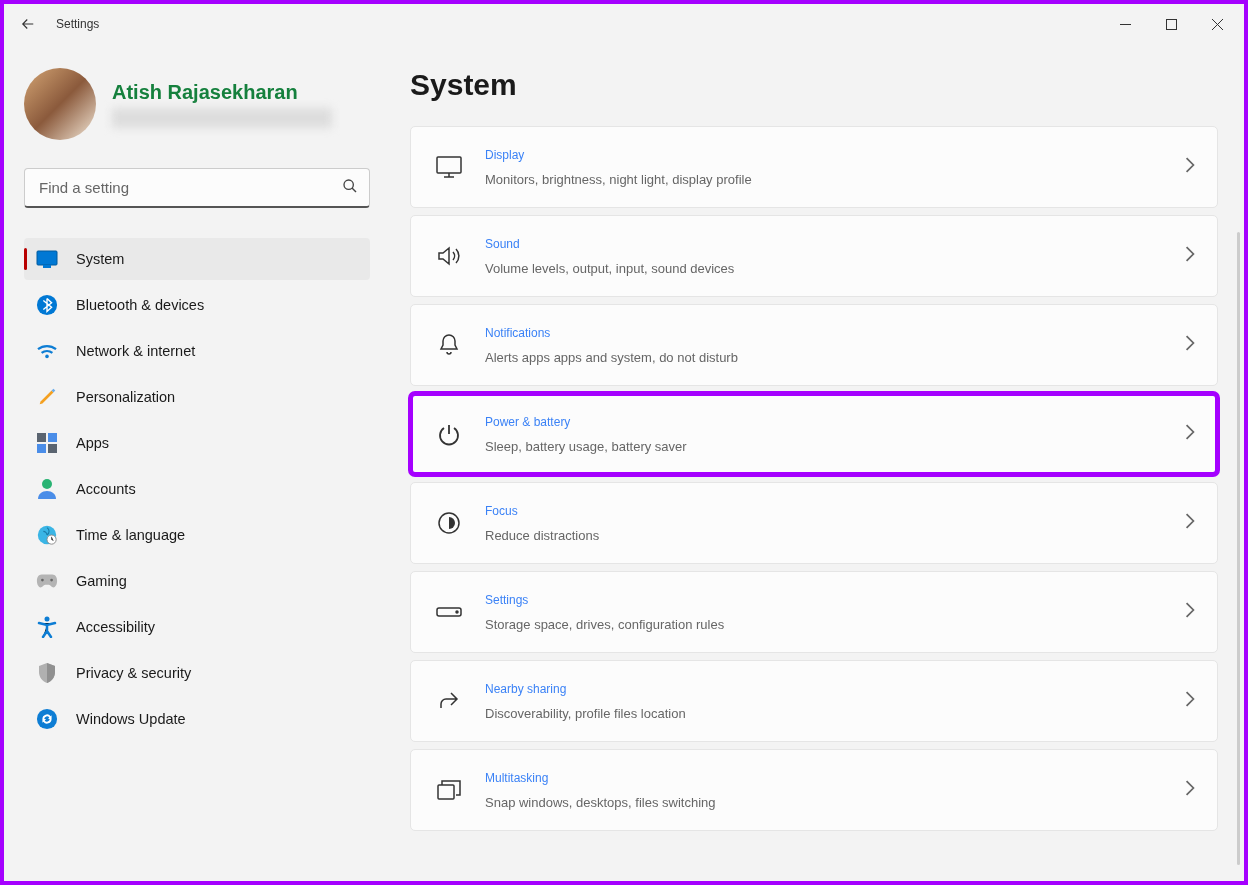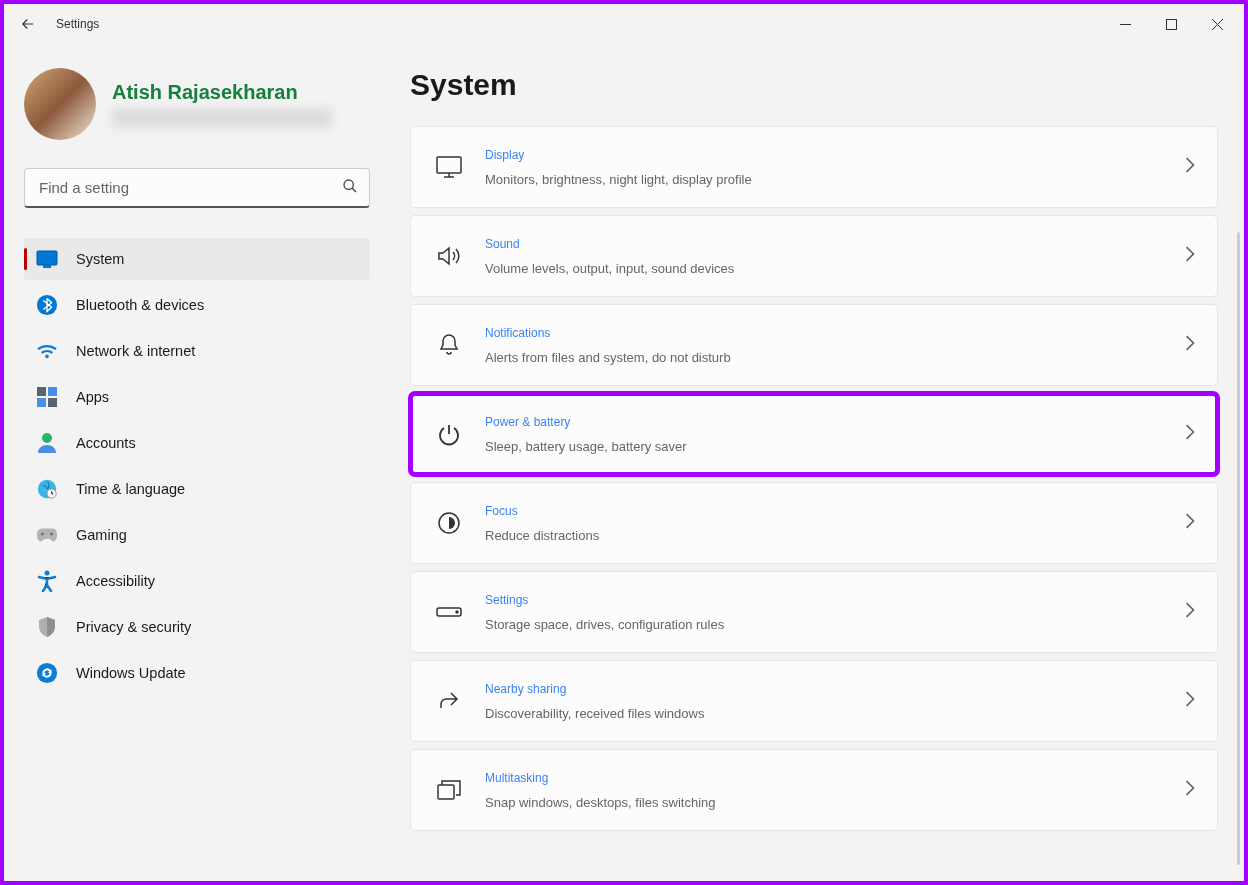--- a/index.html
+++ b/index.html
@@ -114,20 +114,29 @@
             <svg width="22" height="18" viewBox="0 0 24 20">
               <path d="M2 8a16 16 0 0 1 20 0" stroke="#0d7dd4" stroke-width="2.5" fill="none"></path>
               <path d="M6 12a10 10 0 0 1 12 0" stroke="#0d7dd4" stroke-width="2.5" fill="none"></path>
               <circle cx="12" cy="16" r="2" fill="#0d7dd4"></circle>
             </svg>
           </span>
         <span class="nav-label">Network &amp; internet</span>
       </div>
       <div class="nav-item">
         <span class="nav-icon">
+            <svg width="22" height="22" viewBox="0 0 24 24">
+              <path d="M4 20l3-1 12-12-2-2L5 17z" fill="#f4a020"></path>
+              <path d="M17 5l2 2 2-2-2-2z" fill="#6badea"></path>
+            </svg>
+          </span>
+        <span class="nav-label">Personalization</span>
+      </div>
+      <div class="nav-item">
+        <span class="nav-icon">
             <svg width="20" height="20" viewBox="0 0 20 20">
               <rect x="0" y="0" width="9" height="9" fill="#5a6470"></rect>
               <rect x="11" y="0" width="9" height="9" fill="#4a8de8"></rect>
               <rect x="0" y="11" width="9" height="9" fill="#4a8de8"></rect>
               <rect x="11" y="11" width="9" height="9" fill="#5a6470"></rect>
             </svg>
           </span>
         <span class="nav-label">Apps</span>
       </div>
       <div class="nav-item">
@@ -224,21 +233,21 @@
             </svg></span>
       </div>
       <div class="card">
         <span class="card-icon">
             <svg width="22" height="24" viewBox="0 0 22 24" fill="none" stroke="#333" stroke-width="1.5">
               <path d="M11 2a6 6 0 0 0-6 6v4l-2 4h16l-2-4V8a6 6 0 0 0-6-6zM9 19a2 2 0 0 0 4 0"></path>
             </svg>
           </span>
         <div class="card-body">
             <div class="card-title">Notifications</div>
-            <div class="card-sub">Alerts from files and system, do not disturb</div>
+            <div class="card-sub">Alerts apps apps and system, do not disturb</div>
           </div>
         <span class="chevron"><svg width="10" height="16" viewBox="0 0 8 14" fill="none" stroke="#666" stroke-width="1.5">
               <path d="M1 1l6 6-6 6"></path>
             </svg></span>
       </div>
       <div class="card highlighted">
         <span class="card-icon">
             <svg width="24" height="24" viewBox="0 0 24 24" fill="none" stroke="#333" stroke-width="1.8">
               <path d="M12 3v9M7 6a9 9 0 1 0 10 0"></path>
             </svg>
@@ -282,21 +291,21 @@
             </svg></span>
       </div>
       <div class="card">
         <span class="card-icon">
             <svg width="24" height="24" viewBox="0 0 24 24" fill="none" stroke="#333" stroke-width="1.5">
               <path d="M14 4l6 6-6 6M20 10H9a5 5 0 0 0-5 5v4"></path>
             </svg>
           </span>
         <div class="card-body">
             <div class="card-title">Nearby sharing</div>
-            <div class="card-sub">Discoverability, received files windows</div>
+            <div class="card-sub">Discoverability, profile files location</div>
           </div>
         <span class="chevron"><svg width="10" height="16" viewBox="0 0 8 14" fill="none" stroke="#666" stroke-width="1.5">
               <path d="M1 1l6 6-6 6"></path>
             </svg></span>
       </div>
       <div class="card">
         <span class="card-icon">
             <svg width="24" height="22" viewBox="0 0 24 22" fill="none" stroke="#333" stroke-width="1.5">
               <rect x="1" y="6" width="16" height="14" rx="1"></rect>
               <path d="M5 6V2h18v14h-4"></path>

